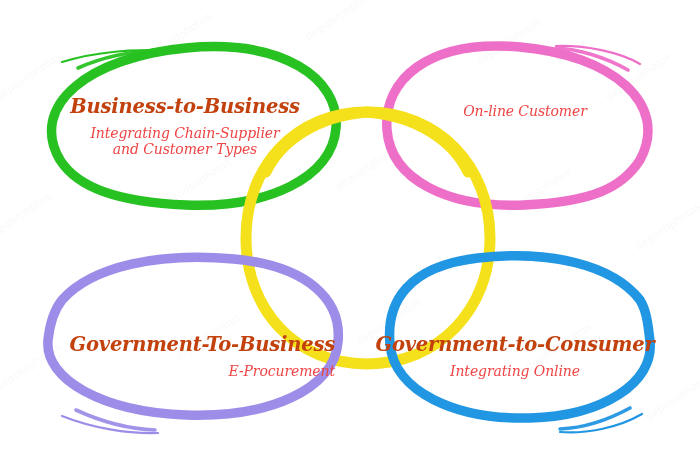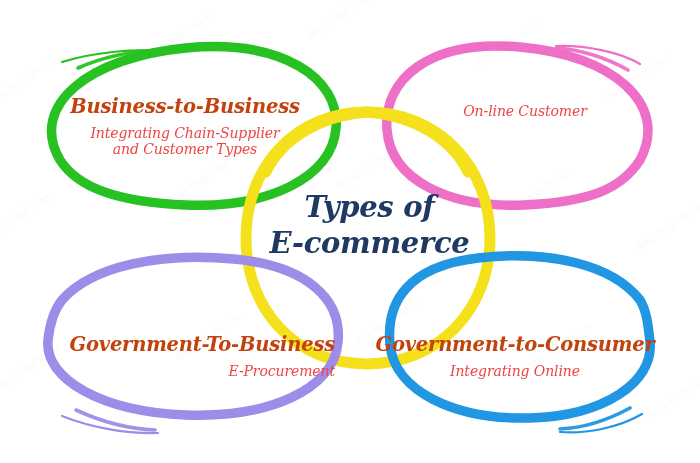--- a/index.html
+++ b/index.html
@@ -202,18 +202,14 @@
     </div>
   </div>
 
   <div class="label-block" id="label-g2c">
     <div class="node-title">Government-to-Consumer</div>
     <div class="node-sub">
       <span class="sub-line">Integrating Online</span>
     </div>
   </div>
 
-  <div class="label-block" id="label-center">
-    <span class="center-line">Types of</span>
-    <span class="center-line">E-commerce</span>
-  </div>
 
 </div>
 
 </body></html>

